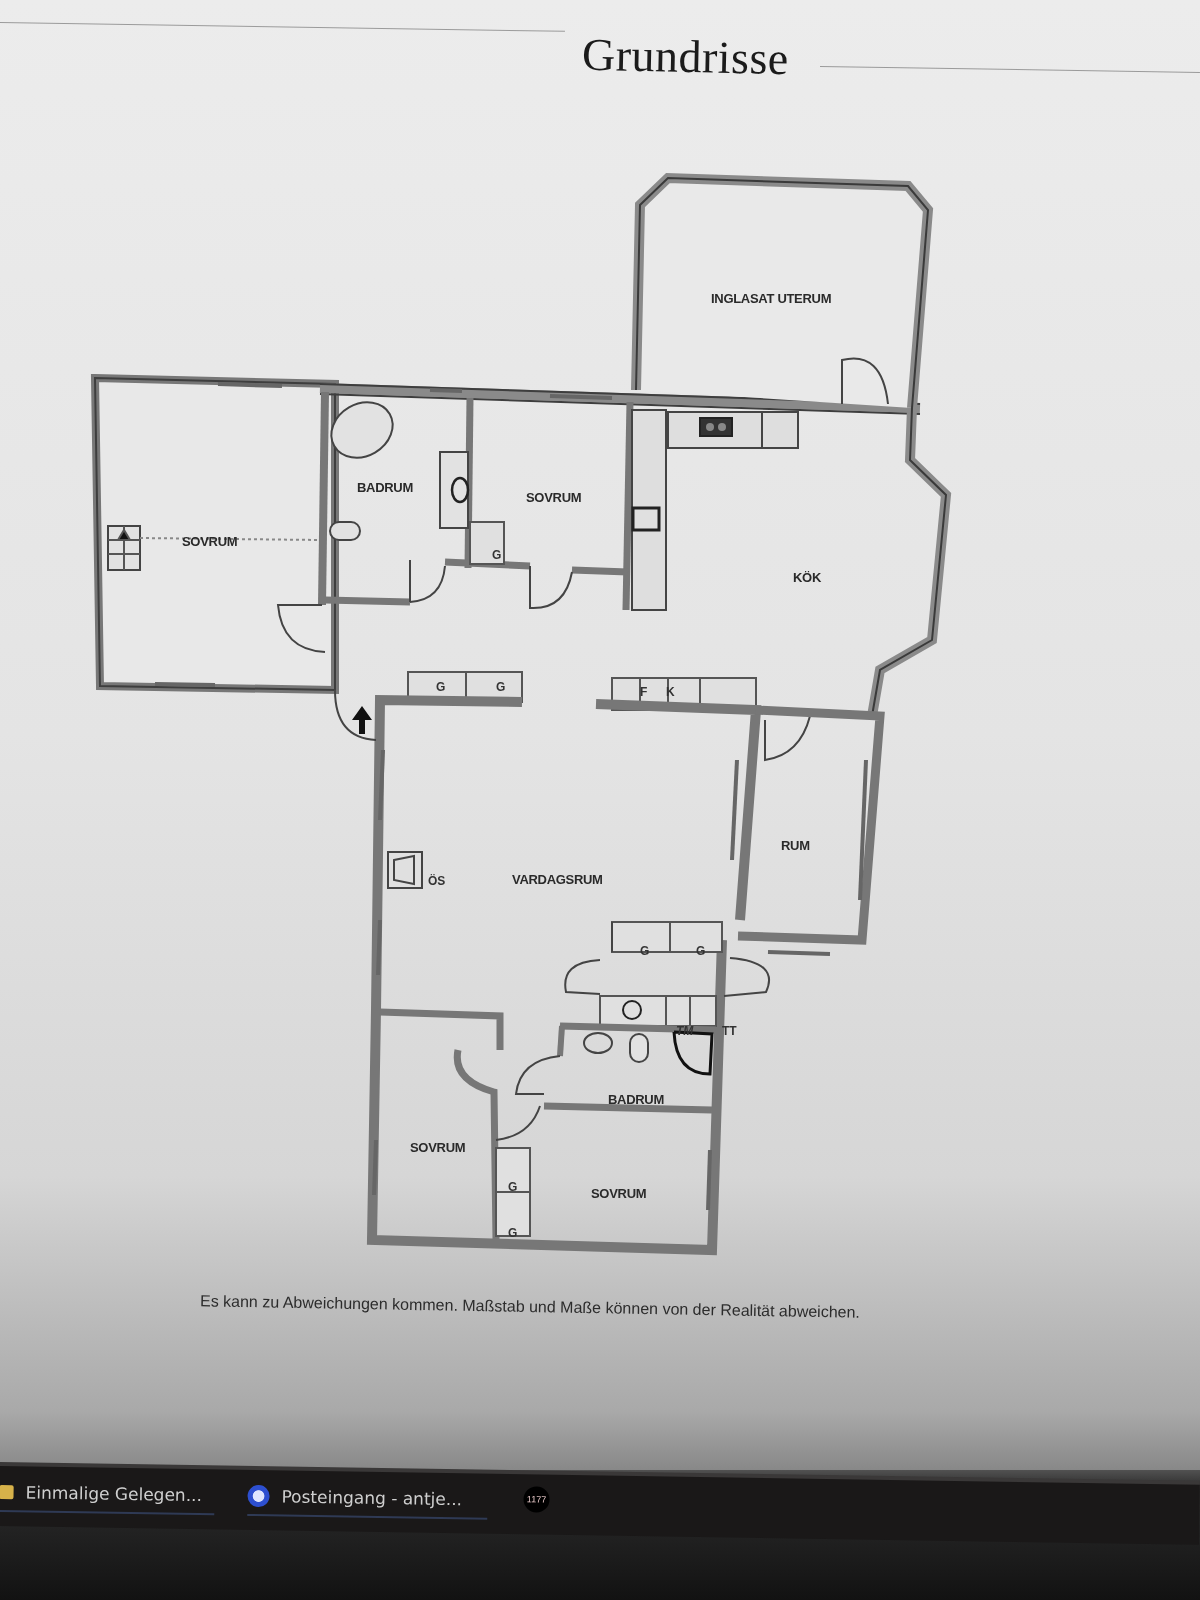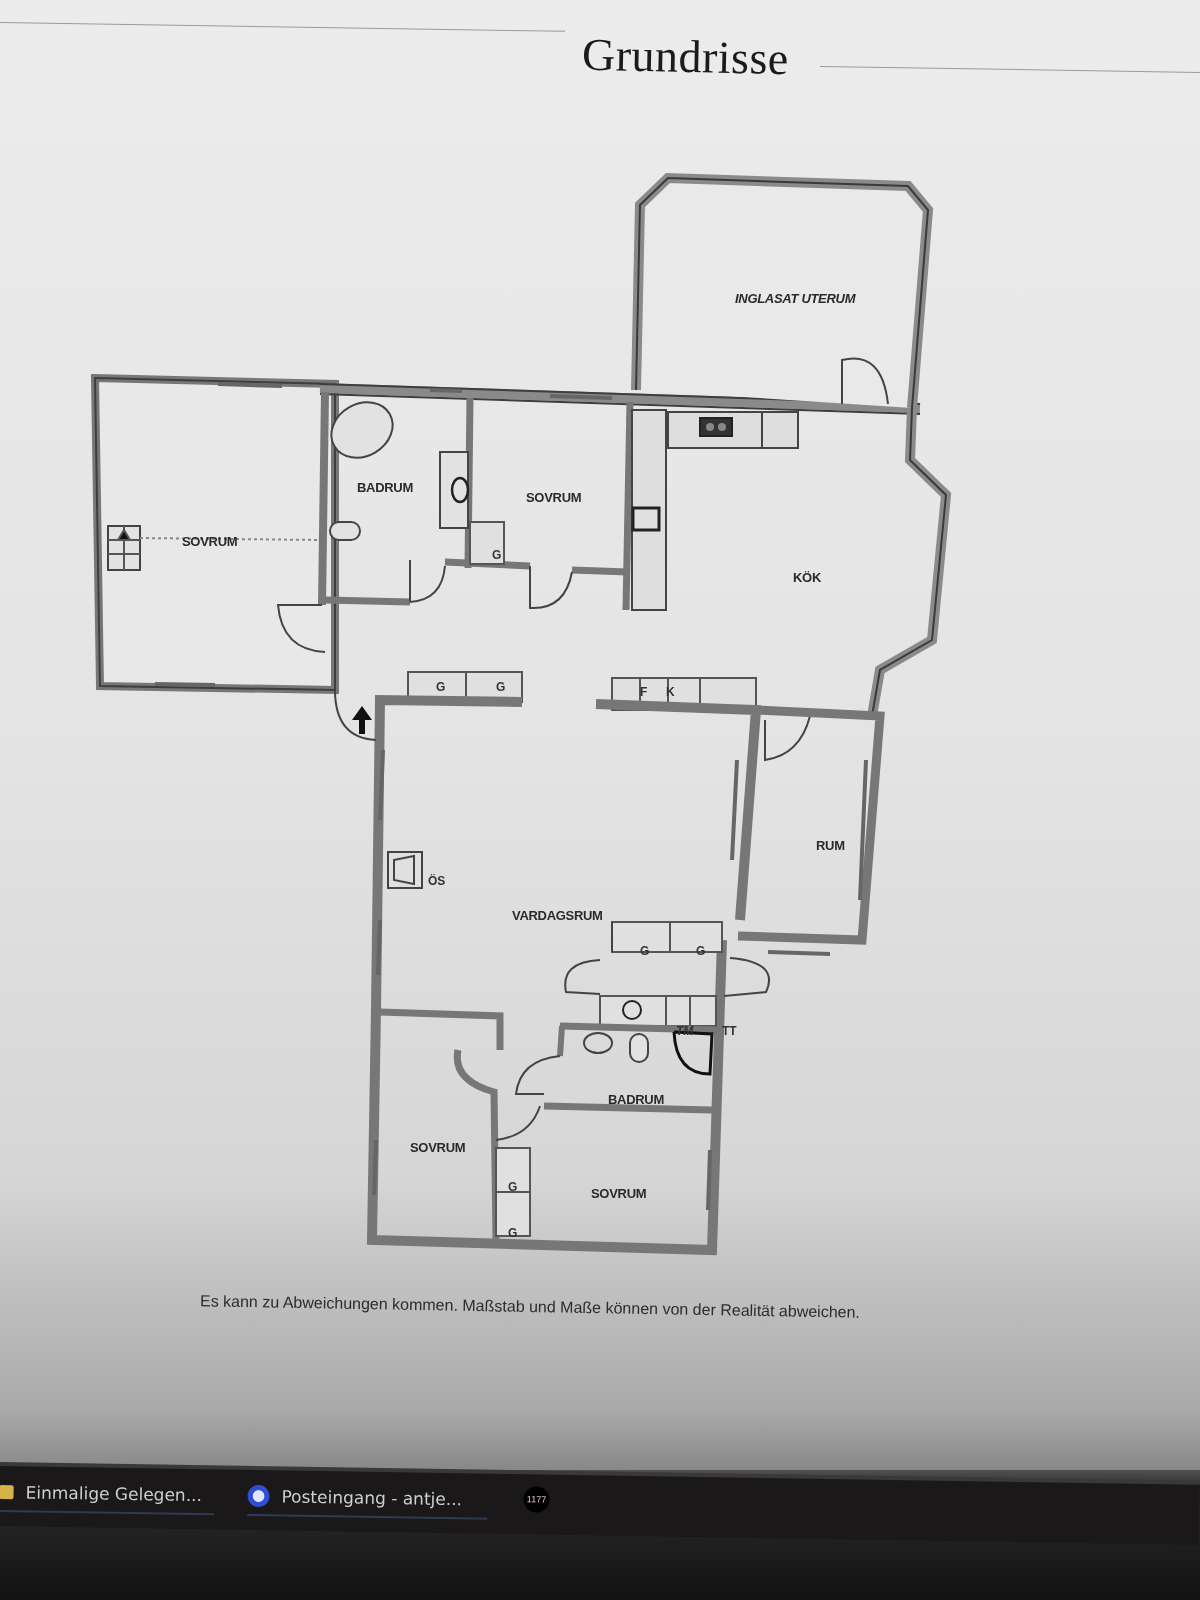--- a/index.html
+++ b/index.html
@@ -153,24 +153,24 @@
         <line x1="768" y1="952" x2="830" y2="954"></line>
           <line x1="376" y1="1140" x2="374" y2="1195"></line>
         <line x1="710" y1="1150" x2="708" y2="1210"></line>
       </g>
     </g>
   </svg>
 
   <div class="room-label" style="left:182px;top:534px;">SOVRUM</div>
   <div class="room-label" style="left:357px;top:480px;">BADRUM</div>
   <div class="room-label" style="left:526px;top:490px;">SOVRUM</div>
-  <div class="room-label" style="left:735px;top:291px;font-style:italic;">INGLASAT UTERUM</div>
+  <div class="room-label" style="left:711px;top:291px;">INGLASAT UTERUM</div>
   <div class="room-label" style="left:780px;top:570px;padding-left:13px;">KÖK</div>
-  <div class="room-label" style="left:512px;top:872px;margin-top:36px;">VARDAGSRUM</div>
-  <div class="room-label" style="left:816px;top:838px;">RUM</div>
+  <div class="room-label" style="left:512px;top:872px;">VARDAGSRUM</div>
+  <div class="room-label" style="left:781px;top:838px;">RUM</div>
   <div class="room-label" style="left:608px;top:1092px;">BADRUM</div>
   <div class="room-label" style="left:410px;top:1140px;">SOVRUM</div>
   <div class="room-label" style="left:591px;top:1186px;">SOVRUM</div>
 
   <div class="fix-label" style="left:492px;top:548px;">G</div>
   <div class="fix-label" style="left:436px;top:680px;">G</div>
   <div class="fix-label" style="left:496px;top:680px;">G</div>
   <div class="fix-label" style="left:640px;top:685px;">F</div>
   <div class="fix-label" style="left:666px;top:685px;">K</div>
   <div class="fix-label" style="left:428px;top:874px;">ÖS</div>

